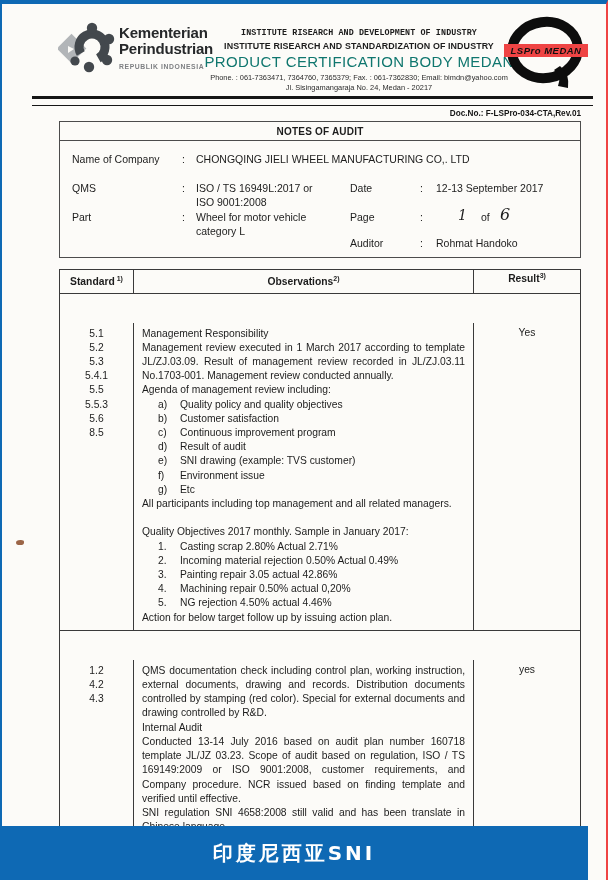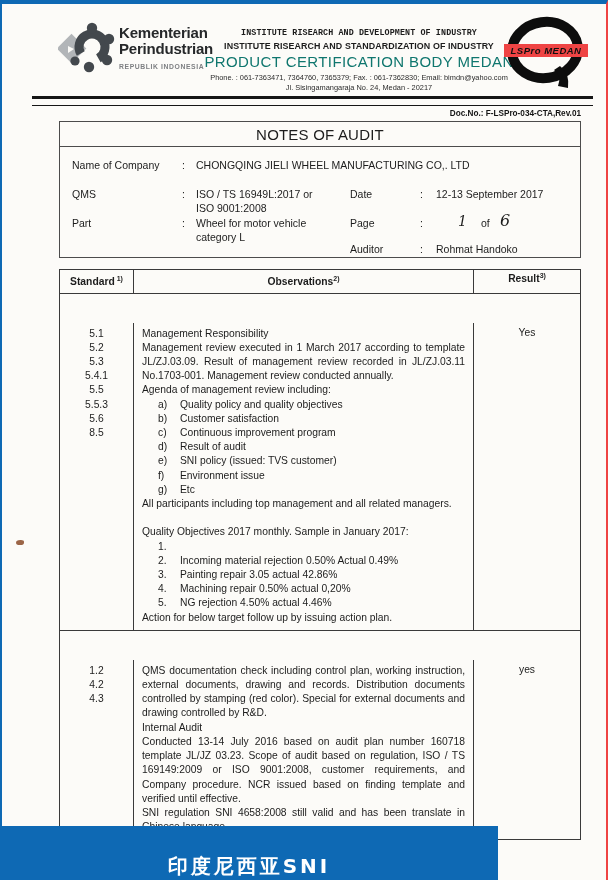--- a/index.html
+++ b/index.html
@@ -23,21 +23,21 @@
   .inst-l5{font-size:7.4px;margin-top:1px;color:#2a2a2a;}
   .lspro{position:absolute;right:12px;top:8px;width:92px;height:86px;}
   .lspro-band{position:absolute;left:2px;top:32px;width:84px;height:13px;background:#ef4444;
     display:flex;align-items:center;justify-content:center;}
   .lspro-band span{font-size:9.5px;font-weight:bold;font-style:italic;letter-spacing:0.5px;color:#101010;white-space:nowrap;}
   
   .rule{margin:0 13px 0 30px;height:6px;border-top:3px solid #161616;border-bottom:1px solid #161616;}
   .doc-no{margin:3px 25px 0 0;text-align:right;font-size:8.2px;font-weight:bold;color:#141414;}
   
   .notes-box{position:relative;margin:3px 25px 0 57px;border:1.4px solid #4c4c4c;height:137px;box-sizing:border-box;}
-  .notes-title{border-bottom:1.2px solid #4c4c4c;text-align:center;font-size:15px;font-weight:normal;
+  .notes-title{border-bottom:1.2px solid #4c4c4c;text-align:center;font-size:10px;font-weight:bold;
     padding:4px 0 3px 0;letter-spacing:0.2px;}
   .fields{position:relative;height:108px;font-size:10.5px;}
   .f{position:absolute;white-space:nowrap;}
   .hand{font-family:"DejaVu Serif",serif;font-style:italic;font-size:14px;}
   
   .tbl{margin:11px 25px 0 57px;border:1.4px solid #3a3a3a;font-size:10.3px;}
   .trow{display:grid;grid-template-columns:74px 1fr 106px;}
   .trow > div{box-sizing:border-box;}
   .c-std,.c-obs{border-right:1px solid #3a3a3a;}
   .thead{border-bottom:1px solid #3a3a3a;font-weight:bold;}
@@ -50,22 +50,22 @@
   .c-res{text-align:center;padding-top:4px;}
   .obs-para{text-align:justify;}
   .li{display:flex;padding-left:16px;}
   .li .mk{flex:0 0 22px;}
   .li .tx{flex:1;}
   .blank-line{height:14.2px;}
   
   .issued{margin:22px 0 0 60px;font-family:"DejaVu Serif",serif;font-style:italic;font-size:9.8px;color:#222;text-align:center;}
   .issued sup{font-size:6.5px;}
   .smudge{position:absolute;left:14px;top:536px;width:8px;height:5px;background:#8a4a28;border-radius:60% 40% 50% 50%;opacity:0.85;}
-  .banner{position:absolute;left:-2px;bottom:0;width:498px;height:54px;background:#0e69b4;
-    display:flex;align-items:flex-end;justify-content:center;}
+  .banner{position:absolute;left:-2px;bottom:0;width:588px;height:54px;background:#0e69b4;
+    display:flex;align-items:center;justify-content:center;}
   .banner span{color:#ffffff;font-size:20px;font-weight:bold;letter-spacing:3px;font-family:"DejaVu Sans",sans-serif;}
 </style>
 </head>
 <body>
 
 <div class="page">
 
   <div class="hdr">
     <div class="gov-logo">
       <svg width="58" height="54" viewBox="0 0 58 54">
@@ -178,35 +178,36 @@
         <div class="li">
             <span class="mk">c)</span>
             <span class="tx">Continuous improvement program</span>
           </div>
         <div class="li">
             <span class="mk">d)</span>
             <span class="tx">Result of audit</span>
           </div>
         <div class="li">
             <span class="mk">e)</span>
-            <span class="tx">SNI policy (issued: TVS customer)</span>
+            <span class="tx">SNI drawing (example: TVS customer)</span>
           </div>
         <div class="li">
             <span class="mk">f)</span>
             <span class="tx">Environment issue</span>
           </div>
         <div class="li">
             <span class="mk">g)</span>
             <span class="tx">Etc</span>
           </div>
         <div>All participants including top management and all related managers.</div>
         <div class="blank-line"></div>
         <div>Quality Objectives 2017 monthly. Sample in January 2017:</div>
         <div class="li">
             <span class="mk">1.</span>
+            <span class="tx">Casting scrap 2.80% Actual 2.71%</span>
           </div>
         <div class="li">
             <span class="mk">2.</span>
             <span class="tx">Incoming material rejection 0.50% Actual 0.49%</span>
           </div>
         <div class="li">
             <span class="mk">3.</span>
             <span class="tx">Painting repair 3.05 actual 42.86%</span>
           </div>
         <div class="li">

